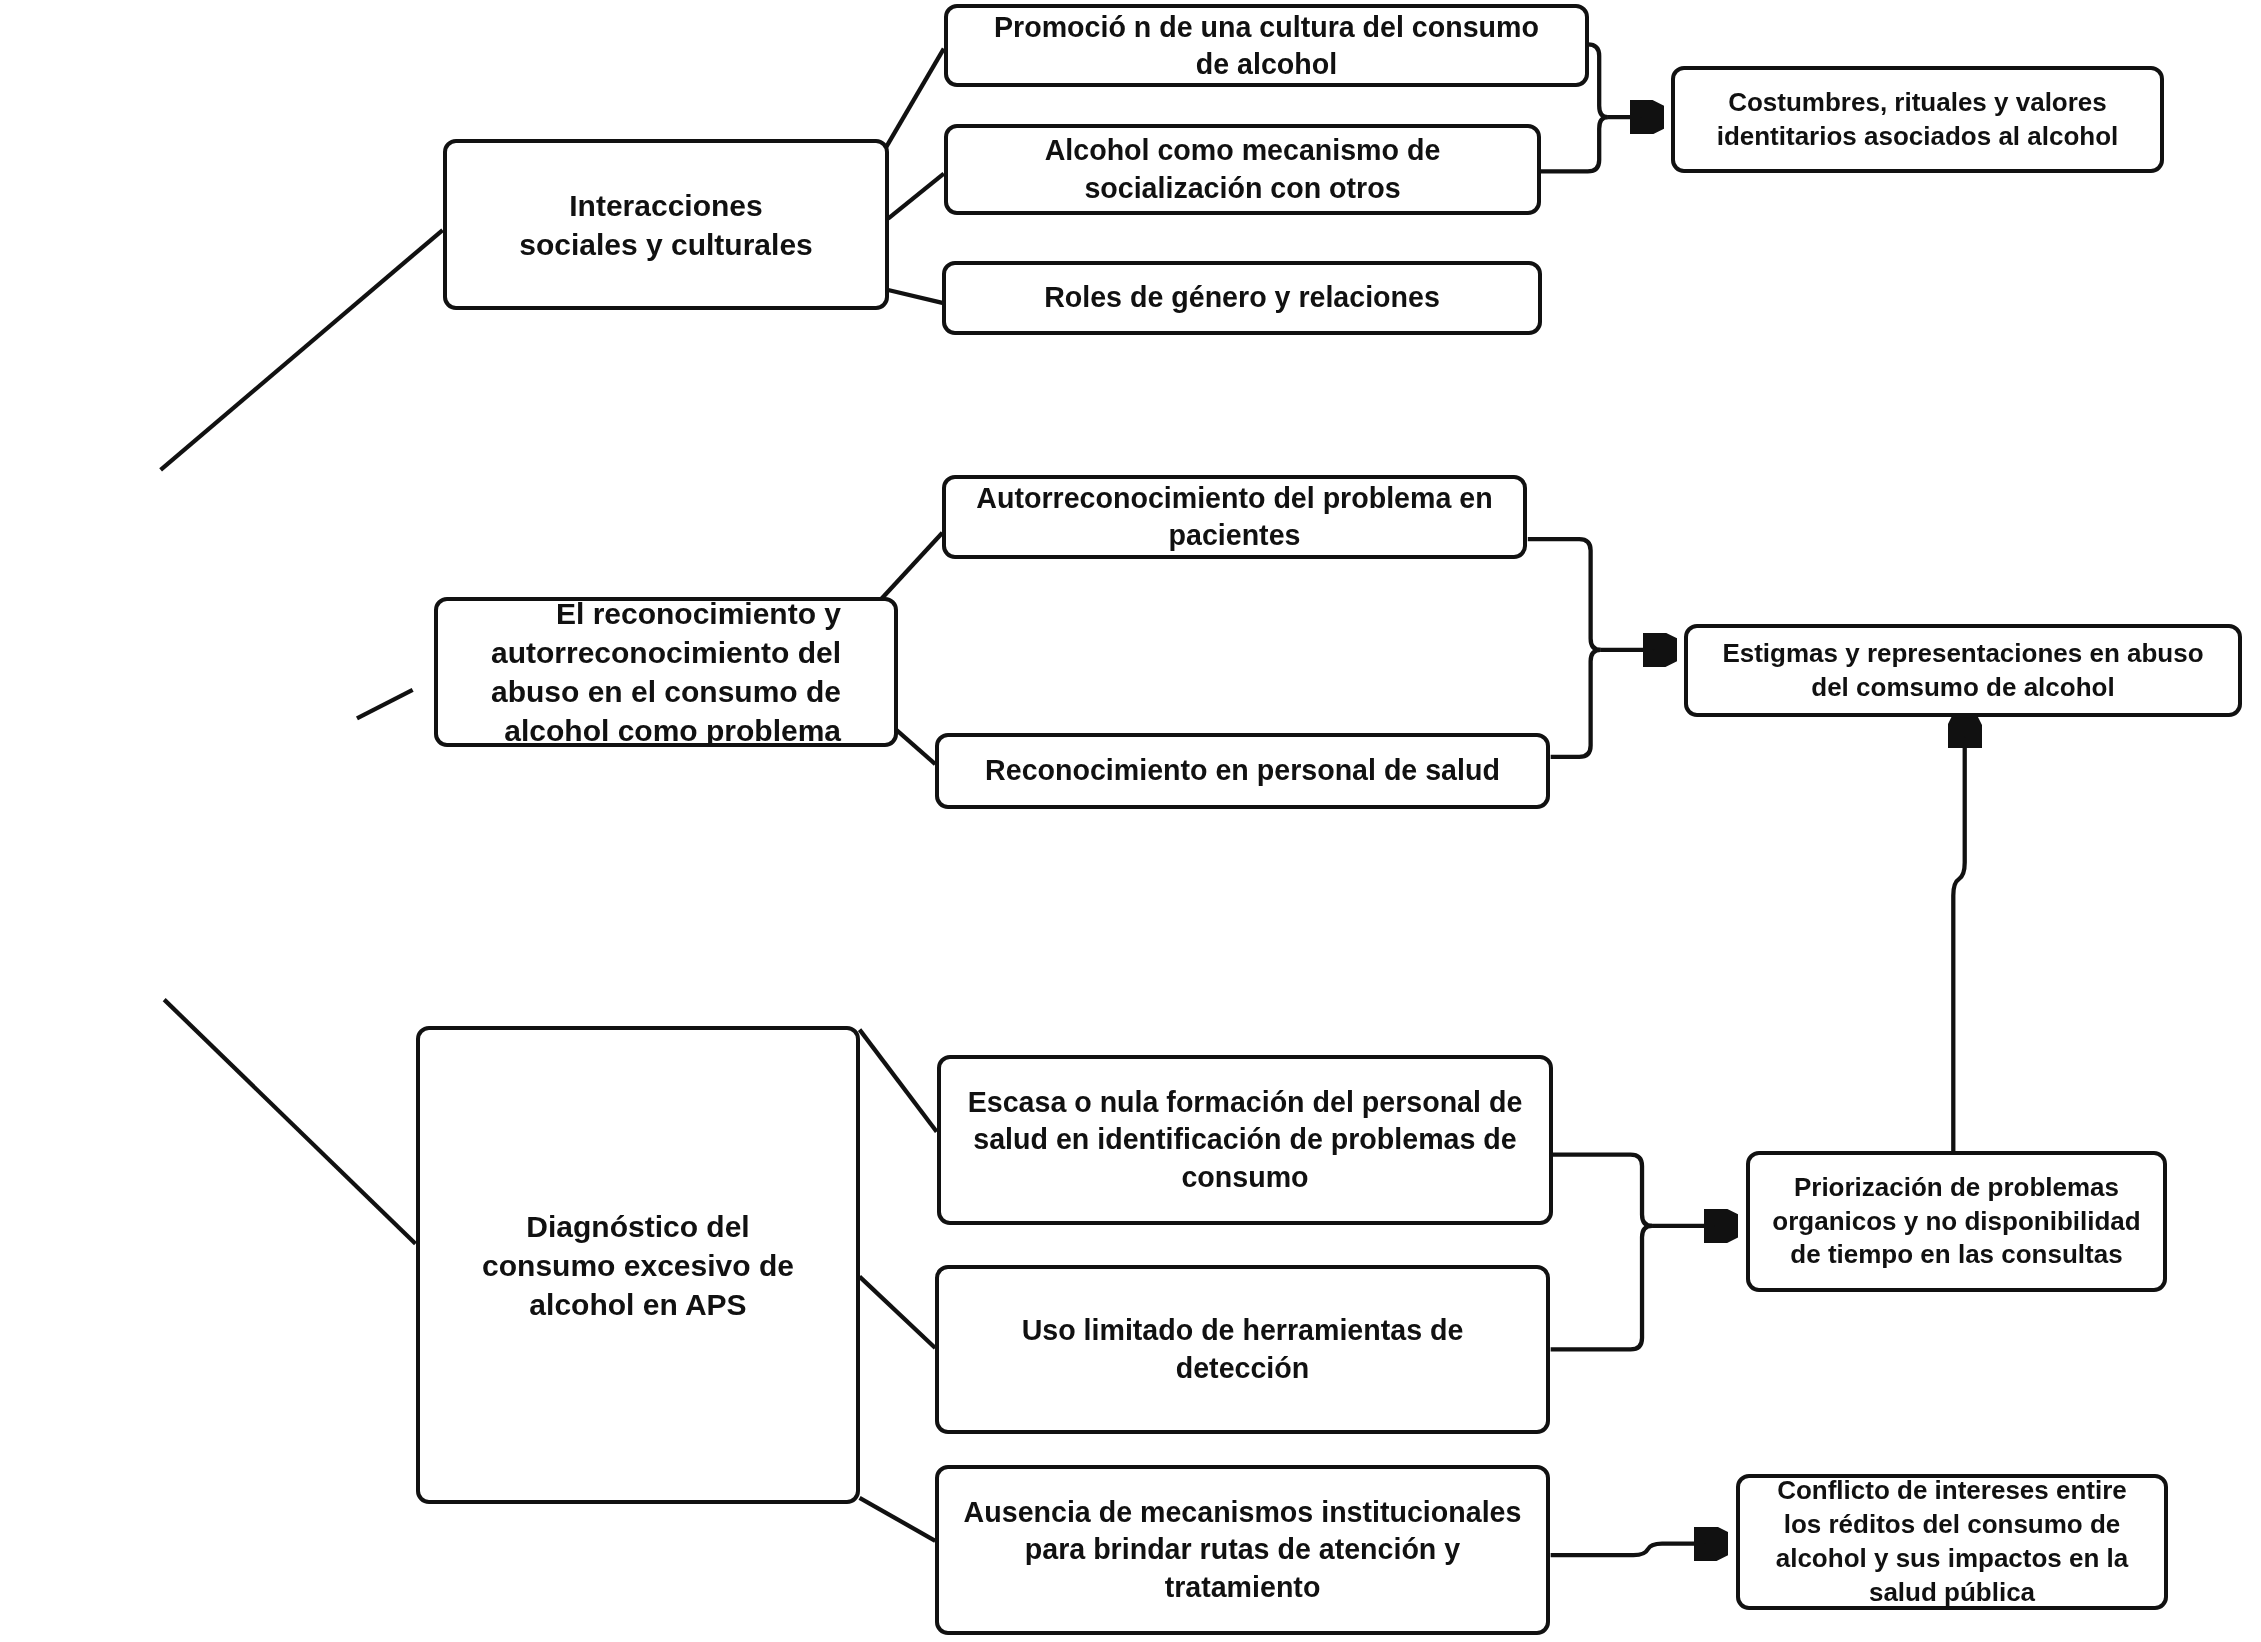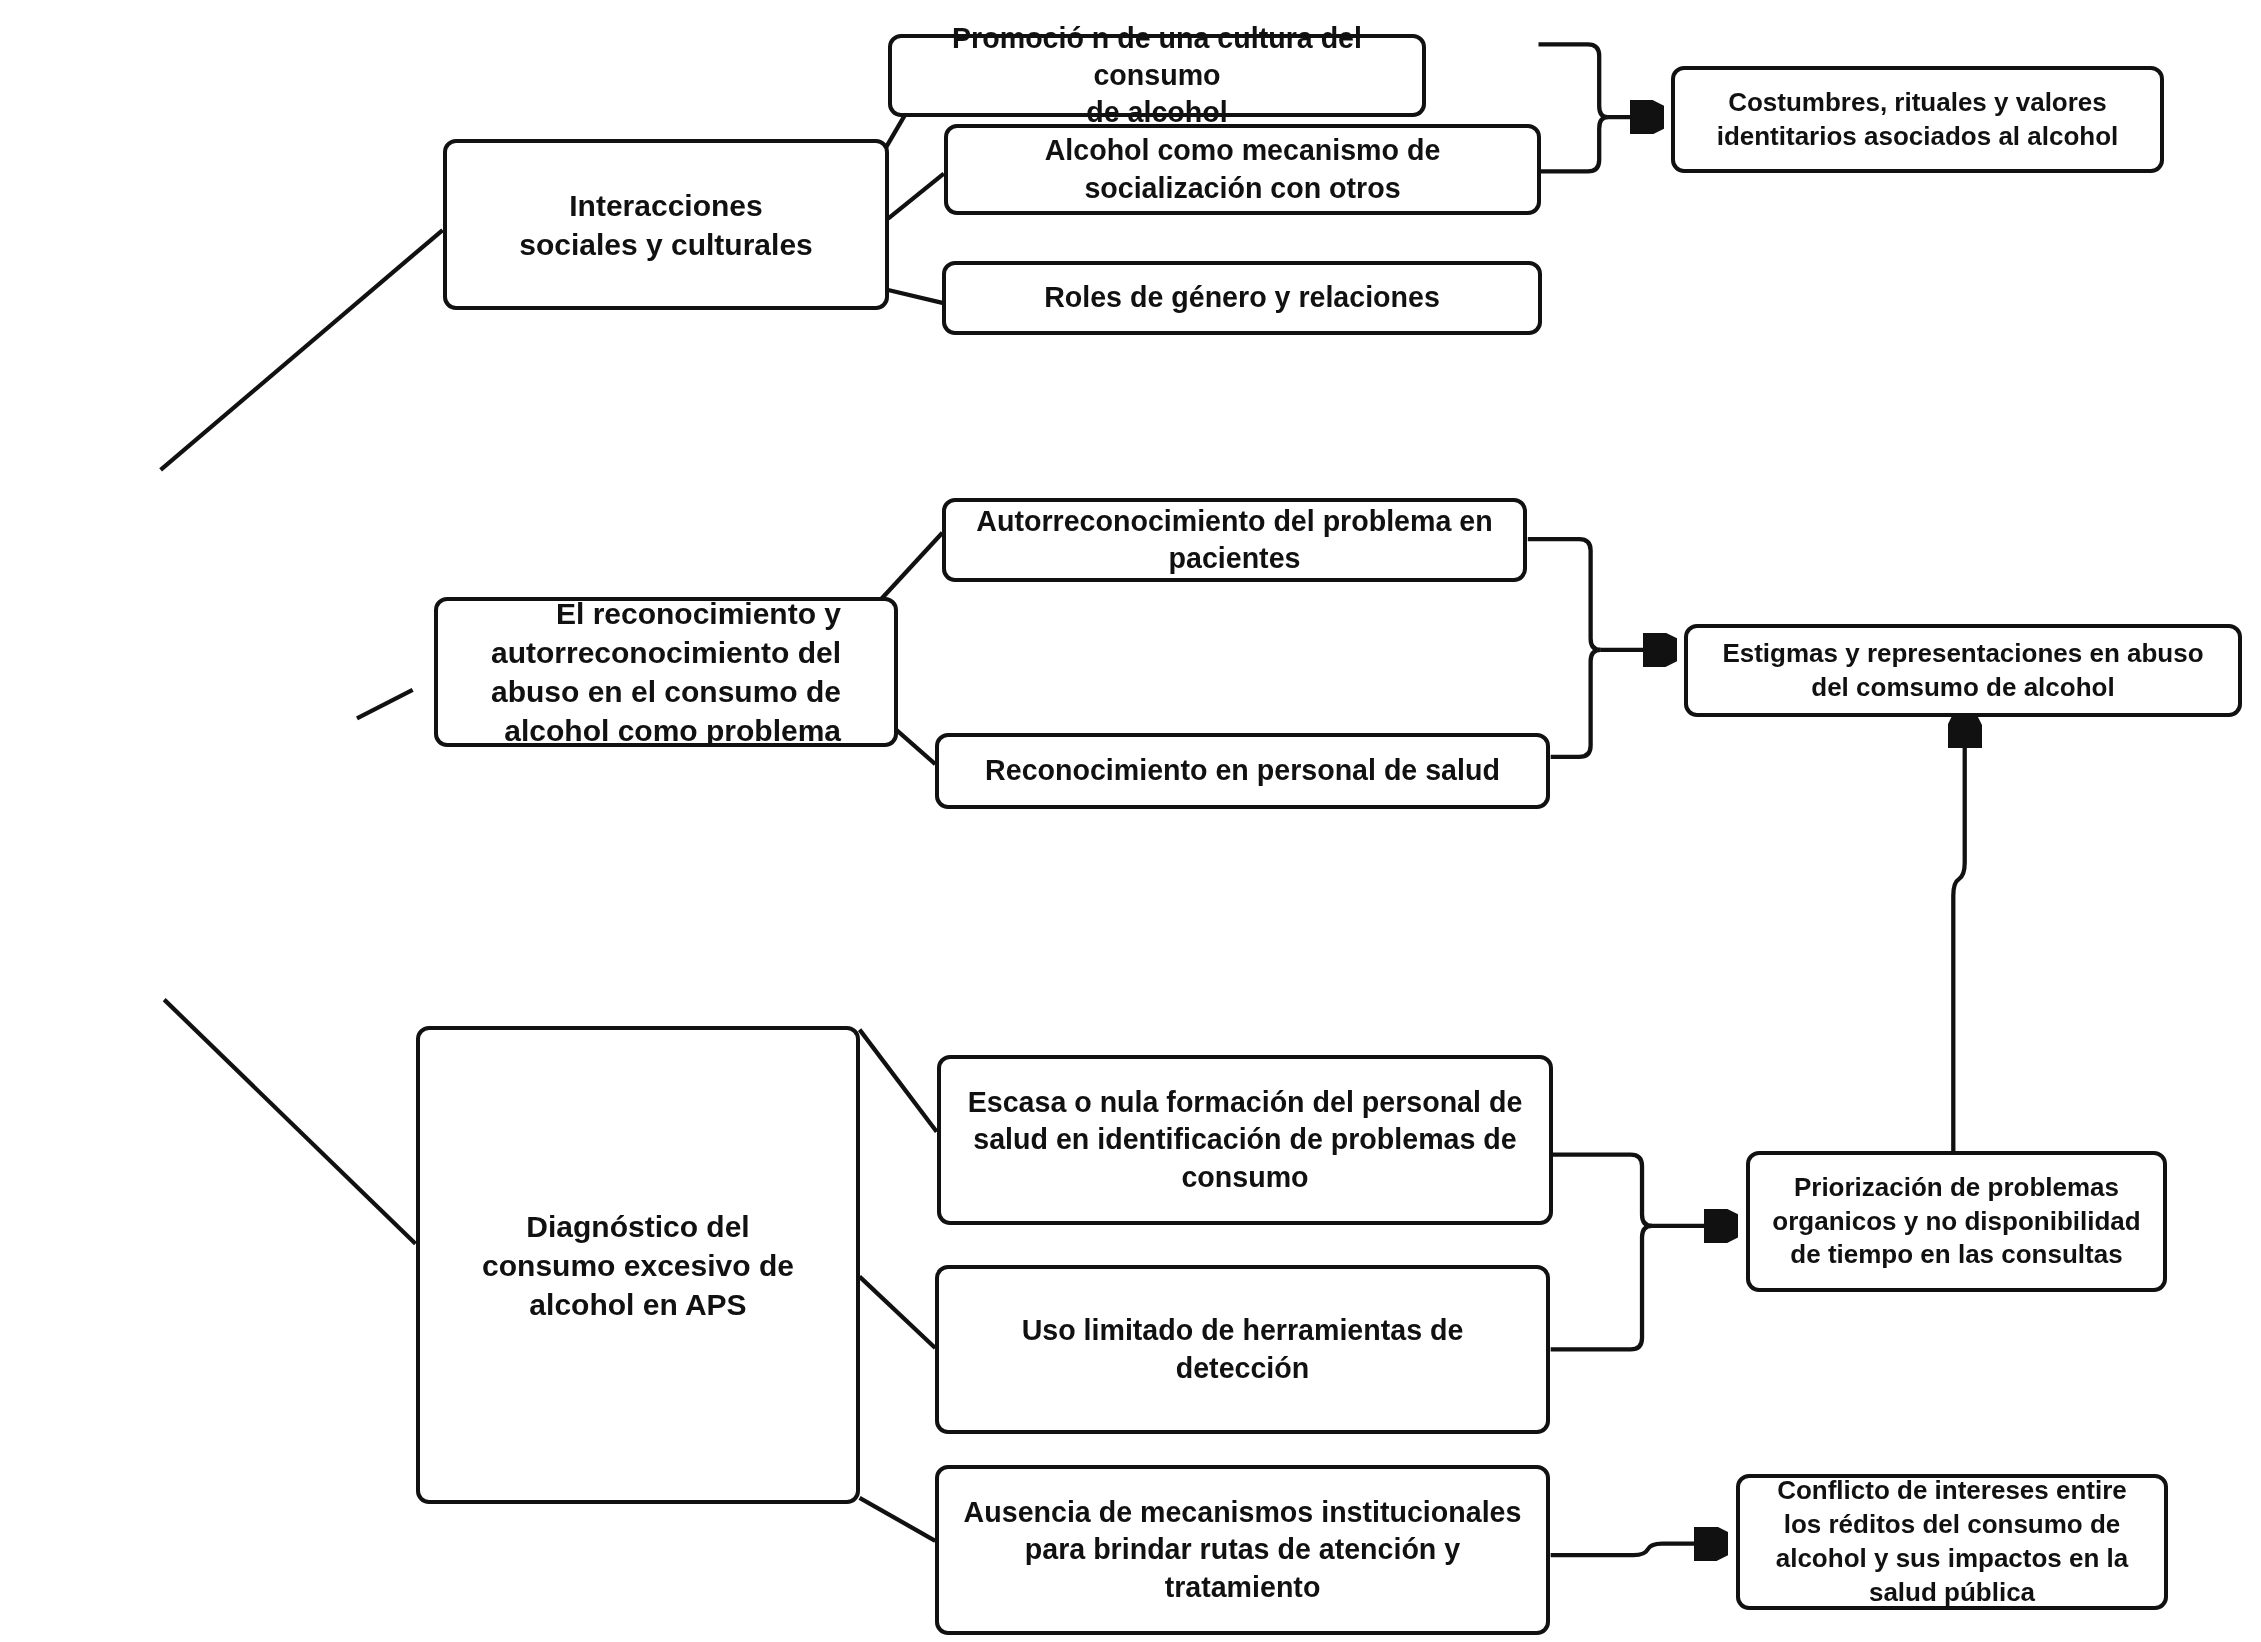--- a/index.html
+++ b/index.html
@@ -83,37 +83,37 @@
 
     <path d="M 2736 1612 V 1254 Q 2736 1236 2744 1231 Q 2752 1226 2752 1208 V 1004" marker-end="url(#arrowhead)"></path>
 
     <path d="M 2172 2178 H 2288 Q 2304 2178 2308 2170 Q 2312 2162 2328 2162 H 2416" marker-end="url(#arrowhead)"></path>
   </svg>
 
 
   <div class="node fs-lg" style="left:443px; top:139px; width:446px; height:171px; padding:0 20px;">Interacciones
 sociales y culturales</div>
 
-  <div class="node fs-md" style="left:888px; top:4.3px; width:538px; height:83px;margin-top:30px;">Promoció n de una cultura del consumo
+  <div class="node fs-md" style="left:944px; top:4.3px; width:645px; height:83px;">Promoció n de una cultura del consumo
 de alcohol</div>
 
   <div class="node fs-md" style="left:944px; top:124px; width:597px; height:91px;">Alcohol como mecanismo de
 socialización con otros</div>
 
   <div class="node fs-md" style="left:942px; top:261px; width:600px; height:74px;">Roles de género y relaciones</div>
 
   <div class="node fs-sm" style="left:1671px; top:66px; width:493px; height:107px;">Costumbres, rituales y valores
 identitarios asociados al alcohol</div>
 
   <div class="node fs-lg" style="left:434px; top:597px; width:464px; height:150px;text-align:right;">El reconocimiento y
 autorreconocimiento del
 abuso en el consumo de
 alcohol como problema</div>
 
-  <div class="node fs-md" style="left:942px; top:498px; width:585px; height:84px;">Autorreconocimiento del problema en
+  <div class="node fs-md" style="left:942px; top:475px; width:585px; height:84px;">Autorreconocimiento del problema en
 pacientes</div>
 
   <div class="node fs-md" style="left:935px; top:733px; width:615px; height:76px;">Reconocimiento en personal de salud</div>
 
   <div class="node fs-sm" style="left:1684px; top:624px; width:558px; height:93px;">Estigmas y representaciones en abuso
 del comsumo de alcohol</div>
 
   <div class="node fs-lg" style="left:416px; top:1026px; width:444px; height:478px;">Diagnóstico del
 consumo excesivo de
 alcohol en APS</div>

